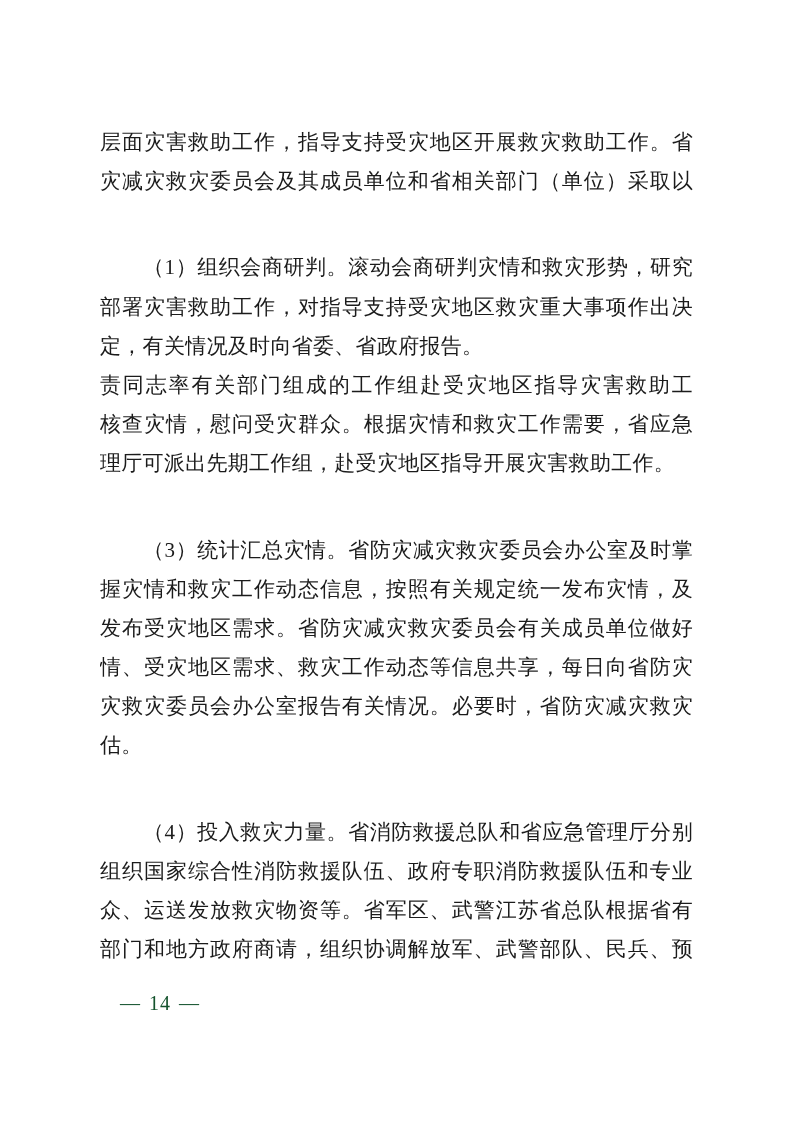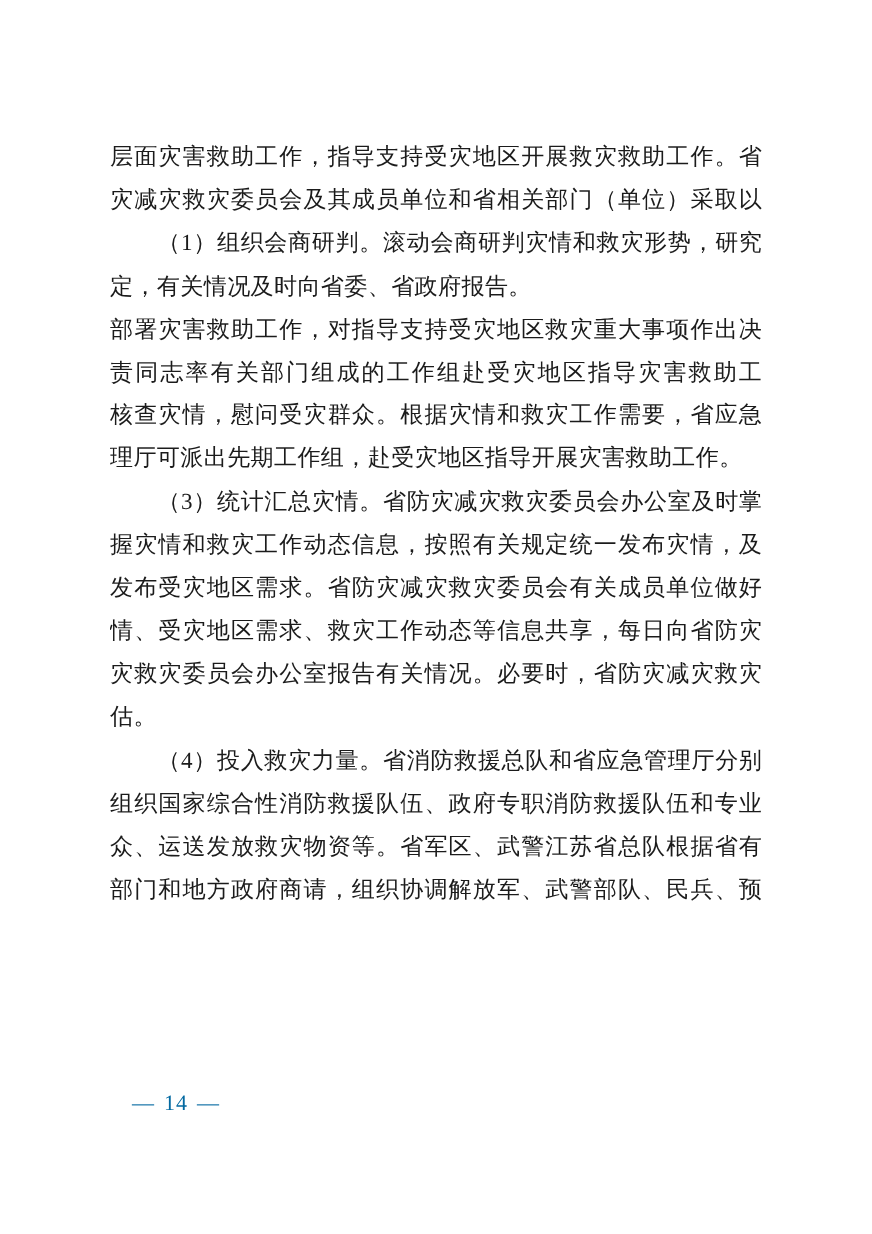--- a/index.html
+++ b/index.html
@@ -32,50 +32,51 @@
     line-height: 39.2px;
     height: 39.2px;
     text-align: justify;
     text-align-last: justify;
     text-justify: inter-character;
     letter-spacing: 0.3px;
     overflow: hidden;
   }
   .line.indent {
     text-indent: 43px;
+    margin-top: 47px;
   }
   .line.end {
     text-align-last: left;
   }
   .page-number {
     position: absolute;
     left: 120px;
     top: 991px;
     font-size: 20px;
     line-height: 24px;
     letter-spacing: 1px;
     word-spacing: 2px;
-    color: #0369a1;
+    color: #14532d;
   }
 </style>
 </head>
 <body>
 
 <div class="page">
   <main class="text-block">
 
     <section class="paragraph">
       <div class="line">层面灾害救助工作，指导支持受灾地区开展救灾救助工作。省防</div>
       <div class="line">灾减灾救灾委员会及其成员单位和省相关部门（单位）采取以下</div>
     </section>
 
     <section class="paragraph">
       <div class="line indent">（1）组织会商研判。滚动会商研判灾情和救灾形势，研究</div>
+      <div class="line">部署灾害救助工作，对指导支持受灾地区救灾重大事项作出决</div>
       <div class="line end">定，有关情况及时向省委、省政府报告。</div>
-      <div class="line">部署灾害救助工作，对指导支持受灾地区救灾重大事项作出决</div>
     </section>
 
     <section class="paragraph">
       <div class="line">责同志率有关部门组成的工作组赴受灾地区指导灾害救助工作，</div>
       <div class="line">核查灾情，慰问受灾群众。根据灾情和救灾工作需要，省应急管</div>
       <div class="line end">理厅可派出先期工作组，赴受灾地区指导开展灾害救助工作。</div>
     </section>
 
     <section class="paragraph">
       <div class="line indent">（3）统计汇总灾情。省防灾减灾救灾委员会办公室及时掌</div>

